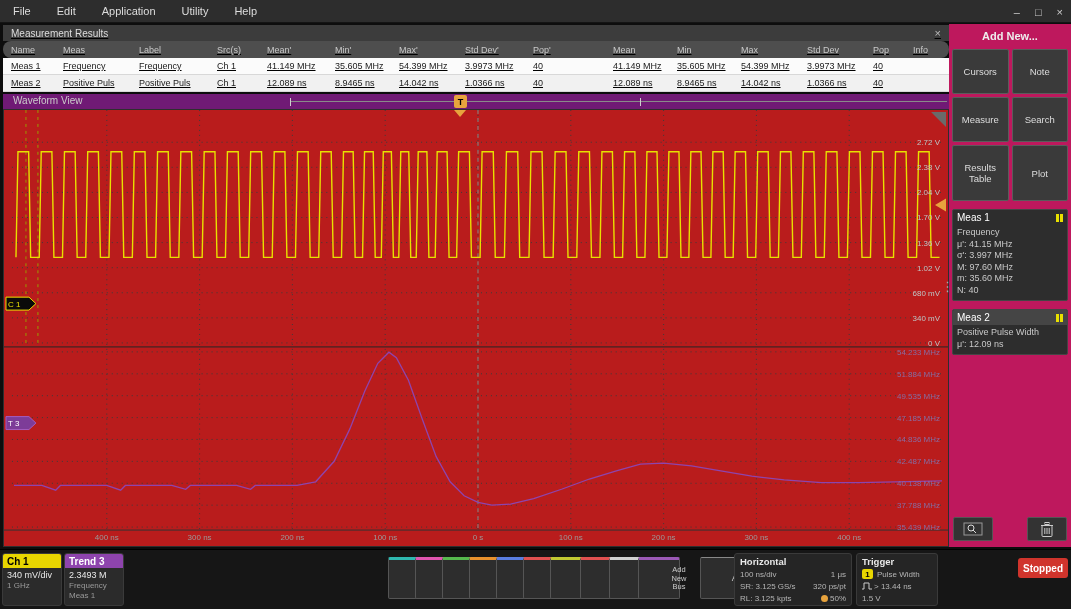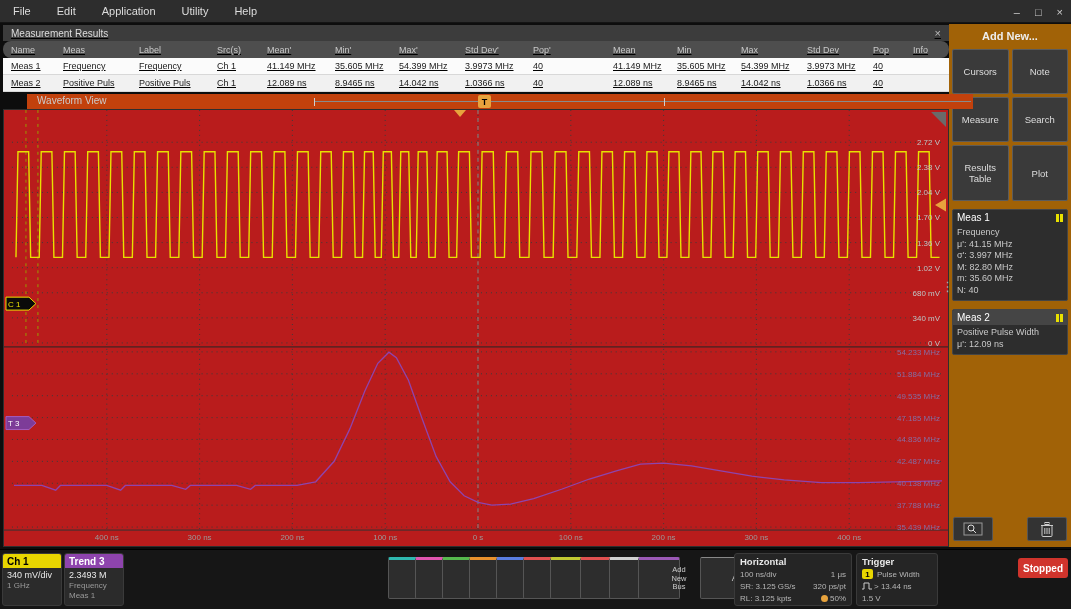--- a/index.html
+++ b/index.html
@@ -17,42 +17,42 @@
   .mr-panel{position:absolute;left:3px;top:25px;width:946px;z-index:10;text-decoration:underline;}
   .mr-title{height:16px;background:#3c3c3c;color:#ddd;font-size:10px;display:flex;align-items:center;padding:0 8px;}
   .mr-close{margin-left:auto;color:#bbb;font-size:11px;}
   .mr-header{display:grid;height:17px;background:#4e4e4e;align-items:center;border-radius:8px;}
   .th{color:#c9c9c9;font-size:9px;padding-left:8px;white-space:nowrap;overflow:hidden;}
   .tr{display:grid;height:17px;background:#fbfbfb;border-bottom:1px solid #d8d8d8;align-items:center;}
   .tr.alt{background:#f1f1f1;}
   .td{color:#1a1a1a;font-size:9px;padding-left:8px;white-space:nowrap;overflow:hidden;}
 
   
-  .wv-strip{position:absolute;left:3px;top:94px;width:946px;height:15px;background:#c2410c;color:#ccc;font-size:10px;z-index:9;margin-left:24px;}
+  .wv-strip{position:absolute;left:3px;top:94px;width:946px;height:15px;background:#701a75;color:#ccc;font-size:10px;z-index:9;}
   .wv-title{position:absolute;left:10px;top:1px;}
   .ov-line{position:absolute;left:287px;top:7px;width:657px;height:1px;background:#8a8a8a;}
   .ov-tick{position:absolute;top:4px;width:1px;height:8px;background:#cfcfcf;}
   .trig-flag{position:absolute;left:451px;top:1px;width:13px;height:13px;background:#e8a33d;border-radius:2px;color:#000;font-size:9px;font-weight:bold;display:flex;align-items:center;justify-content:center;z-index:12;}
   .wv-area{position:absolute;left:3px;top:109px;width:946px;height:438px;background:#b91c1c;border:1px solid #2e2e2e;}
   .wv-area svg{width:100%;height:100%;display:block;}
   .grid{stroke:#3c3c3c;stroke-dasharray:1 4;stroke-width:1;}
   .centerline{stroke:#8a8a8a;stroke-dasharray:4 4;stroke-width:1;}
   .chmark{stroke:#9a9a00;stroke-dasharray:3 4;stroke-width:1;}
   .lbl{fill:#c4c4c4;font-size:8px;font-family:"Liberation Sans",sans-serif;text-anchor:end;}
   .flbl{fill:#8d6ba0;}
   .tlbl{fill:#9a9a9a;text-anchor:middle;}
   .wave{fill:none;stroke:#e8e000;stroke-width:1.4;}
   .trend{fill:none;stroke:#8e44ad;stroke-width:1.3;}
   .tag{font-size:8px;font-family:"Liberation Sans",sans-serif;}
   .ytag{fill:#e8e000;}
   .wtag{fill:#fff;}
   .vdots{position:absolute;left:941px;top:280px;color:#aaa;font-size:13px;z-index:11;line-height:13px;}
 
   
-  .sidebar{position:absolute;left:949px;top:24px;width:122px;height:523px;background:#a16207;padding:4px 3px;z-index:8;}
+  .sidebar{position:absolute;left:949px;top:24px;width:122px;height:523px;background:#be185d;padding:4px 3px;z-index:8;}
   .sb-title{color:#eee;font-size:11px;font-weight:bold;text-align:center;margin:2px 0 7px;}
   .sb-grid{display:grid;grid-template-columns:1fr 1fr;gap:3px;}
   .sb-btn{background:#3a3a3a;border:1px solid #5c5c5c;border-radius:2px;color:#ddd;font-size:9.5px;text-align:center;padding:16px 1px;display:flex;align-items:center;justify-content:center;cursor:default;}
   .meas-card{margin-top:8px;background:#2d2d2d;border:1px solid #454545;border-radius:2px;overflow:hidden;}
   .meas-head{display:flex;align-items:center;padding:2px 4px;color:#fff;font-size:10px;}
   .meas-head2{background:#454545;}
   .src-icon{margin-left:auto;display:flex;gap:1px;}
   .src-bar{width:3px;height:8px;background:#e8e000;display:inline-block;}
   .meas-body{padding:2px 4px 4px;color:#c8c8c8;font-size:9px;line-height:11.5px;}
   .sb-bottom{position:absolute;bottom:6px;left:4px;right:4px;display:flex;justify-content:space-between;}
@@ -258,21 +258,21 @@
       <span>Meas 1</span>
       <span class="src-icon">
           <span class="src-bar"></span>
           <span class="src-bar"></span>
         </span>
     </div>
     <div class="meas-body">
         <div>Frequency</div>
         <div>μ': 41.15 MHz</div>
         <div>σ': 3.997 MHz</div>
-        <div>M: 82.80 MHz</div>
+        <div>M: 97.60 MHz</div>
         <div>m: 35.60 MHz</div>
         <div>N: 40</div>
       </div>
   </div>
 
   <div class="meas-card">
     <div class="meas-head meas-head2">
       <span>Meas 2</span>
       <span class="src-icon">
           <span class="src-bar"></span>

